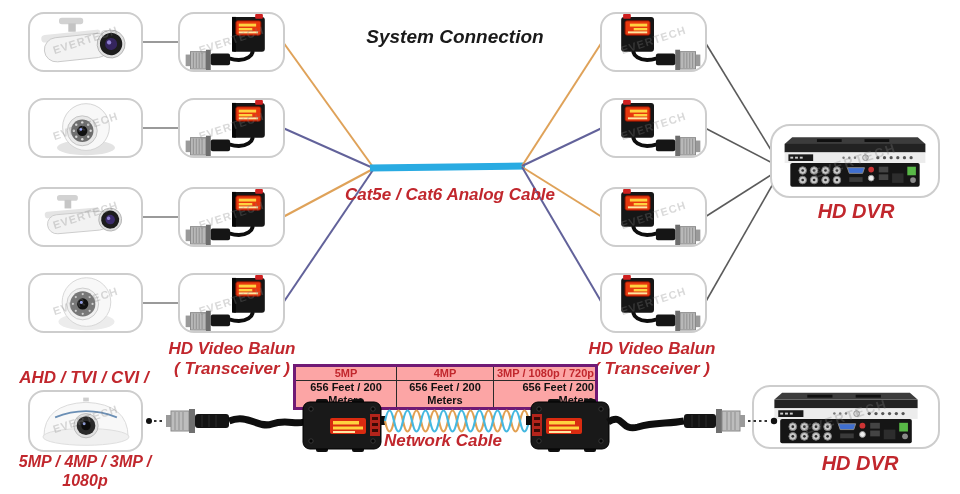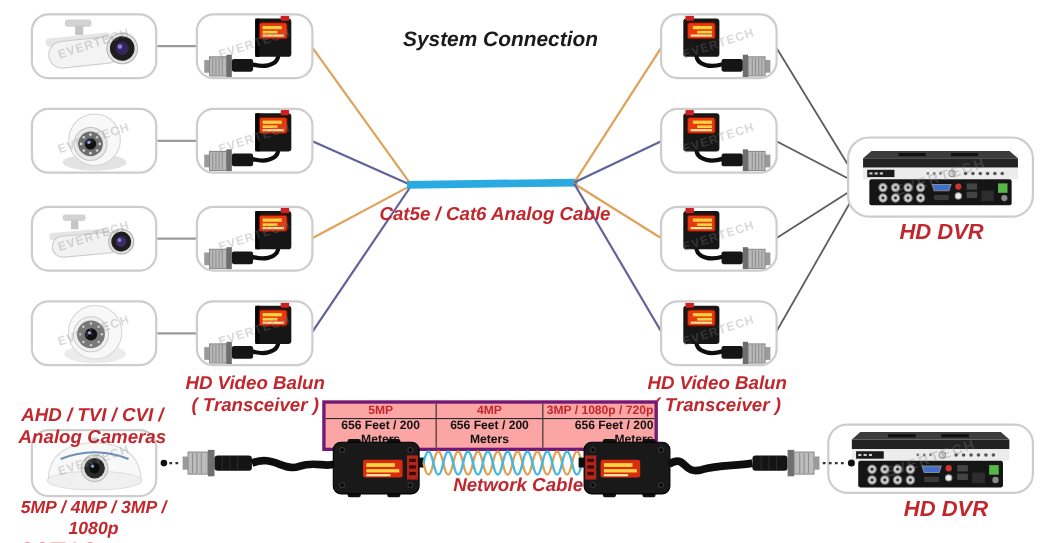--- a/index.html
+++ b/index.html
@@ -501,21 +501,20 @@
     <line x1="748" y1="421" x2="769" y2="421" stroke="#333" stroke-width="2" stroke-dasharray="2.5 3"></line>
     <circle cx="774" cy="421" r="3.2" fill="#111"></circle>
   </svg>
 
   <div class="lbl dark" style="left:330px;top:26px;width:250px;font-size:19px;">System Connection</div>
 
   <div class="lbl" style="left:310px;top:185px;width:280px;font-size:17px;">Cat5e / Cat6 Analog Cable</div>
 
   <div class="lbl" style="left:4px;top:339px;width:160px;font-size:17px;margin-top:29px;">
     <span>AHD / TVI / CVI /</span>
-    <span class="l2">Analog Cameras</span>
   </div>
 
   <div class="lbl" style="left:152px;top:339px;width:160px;font-size:17px;">
     <span>HD Video Balun</span>
     <span class="l2">( Transceiver )</span>
   </div>
 
   <div class="lbl" style="left:572px;top:339px;width:160px;font-size:17px;">
     <span>HD Video Balun</span>
     <span class="l2">( Transceiver )</span>
@@ -530,17 +529,17 @@
     <div class="cell val">656 Feet / 200 Meters</div>
     <div class="cell val">656 Feet / 200 Meters</div>
     <div class="cell val">656 Feet / 200 Meters</div>
   </div>
 
   <div class="lbl" style="left:0px;top:452px;width:170px;font-size:16px;">
     <span>5MP / 4MP / 3MP / 1080p</span>
     <span class="l2" style="font-size:19px;">CCTV Cameras</span>
   </div>
 
-  <div class="lbl" style="left:396px;top:431px;width:150px;font-size:17px;">Network Cable</div>
+  <div class="lbl" style="left:368px;top:431px;width:150px;font-size:17px;">Network Cable</div>
 
   <div class="lbl" style="left:790px;top:451px;width:140px;font-size:20px;">HD DVR</div>
 
 </div>
 
 </body></html>

